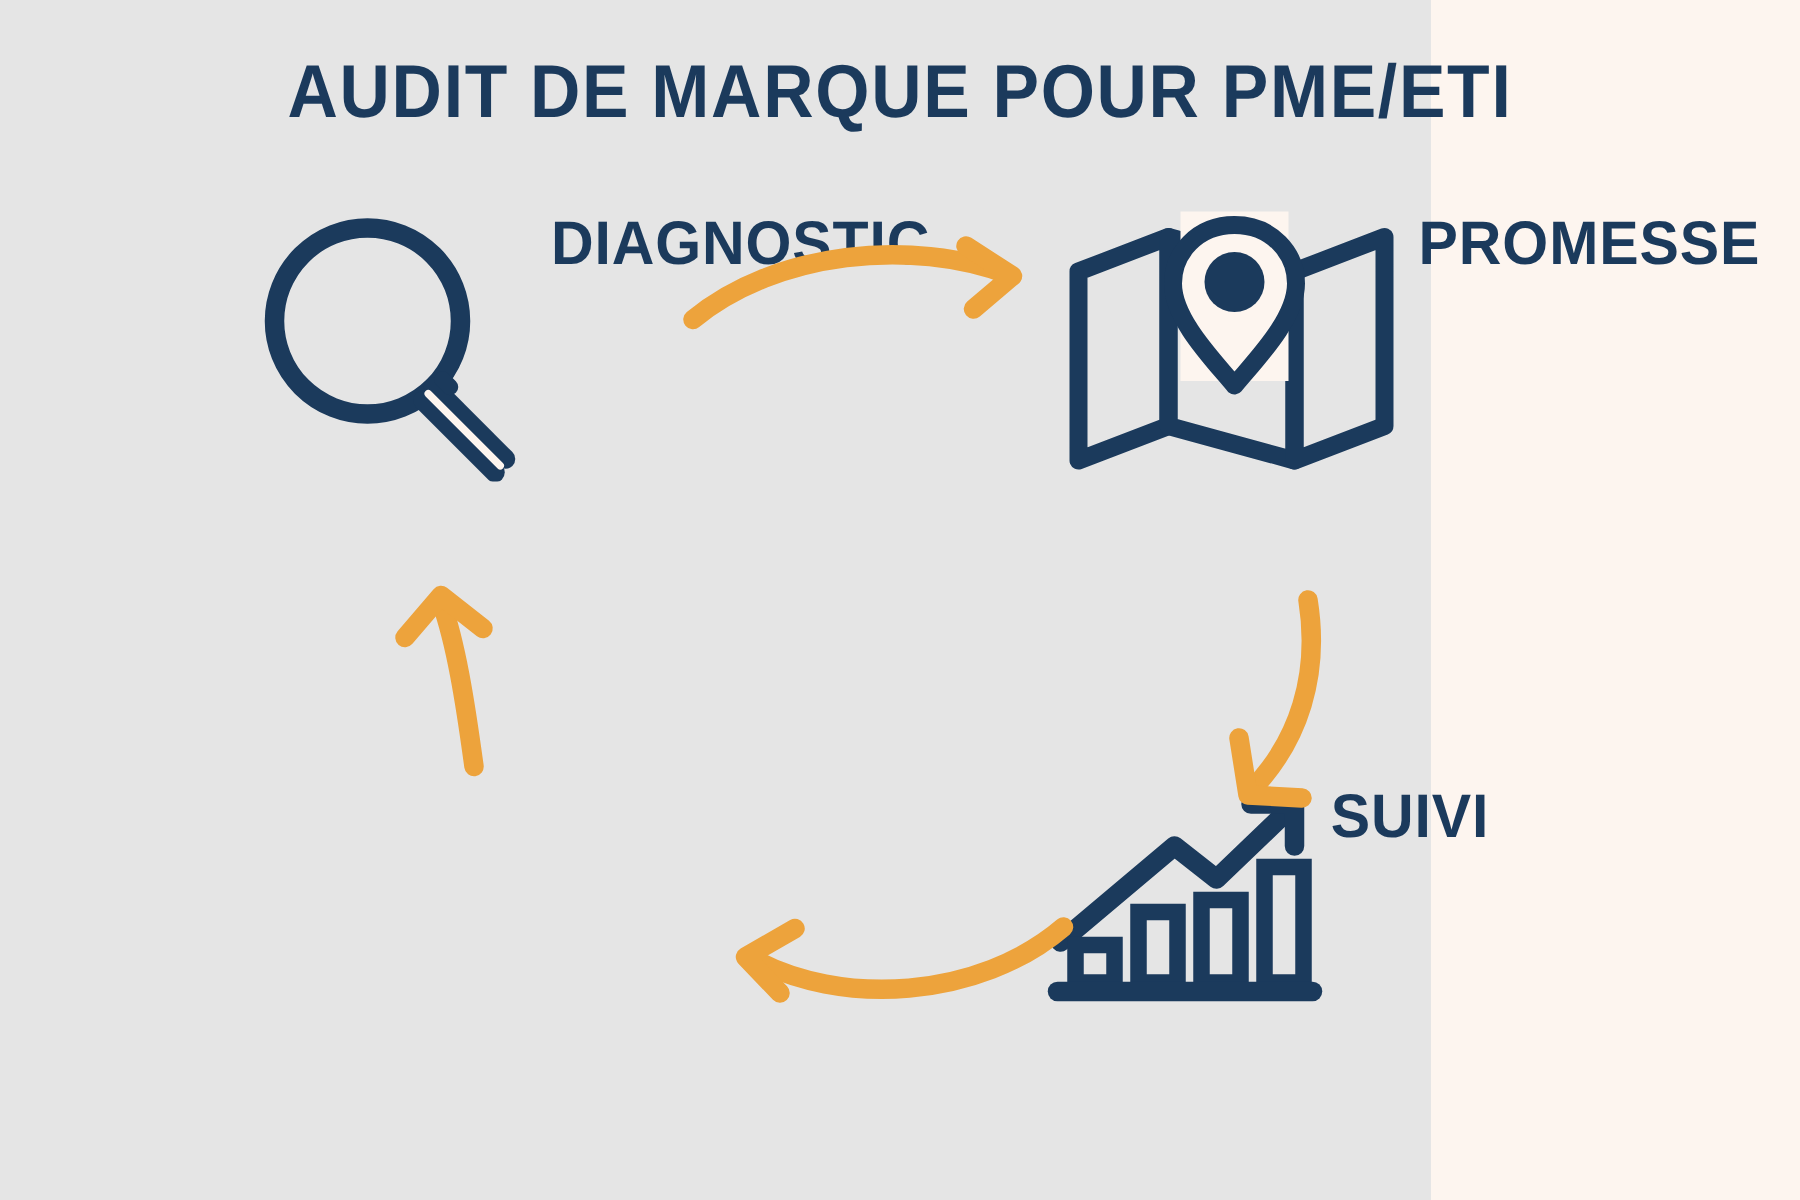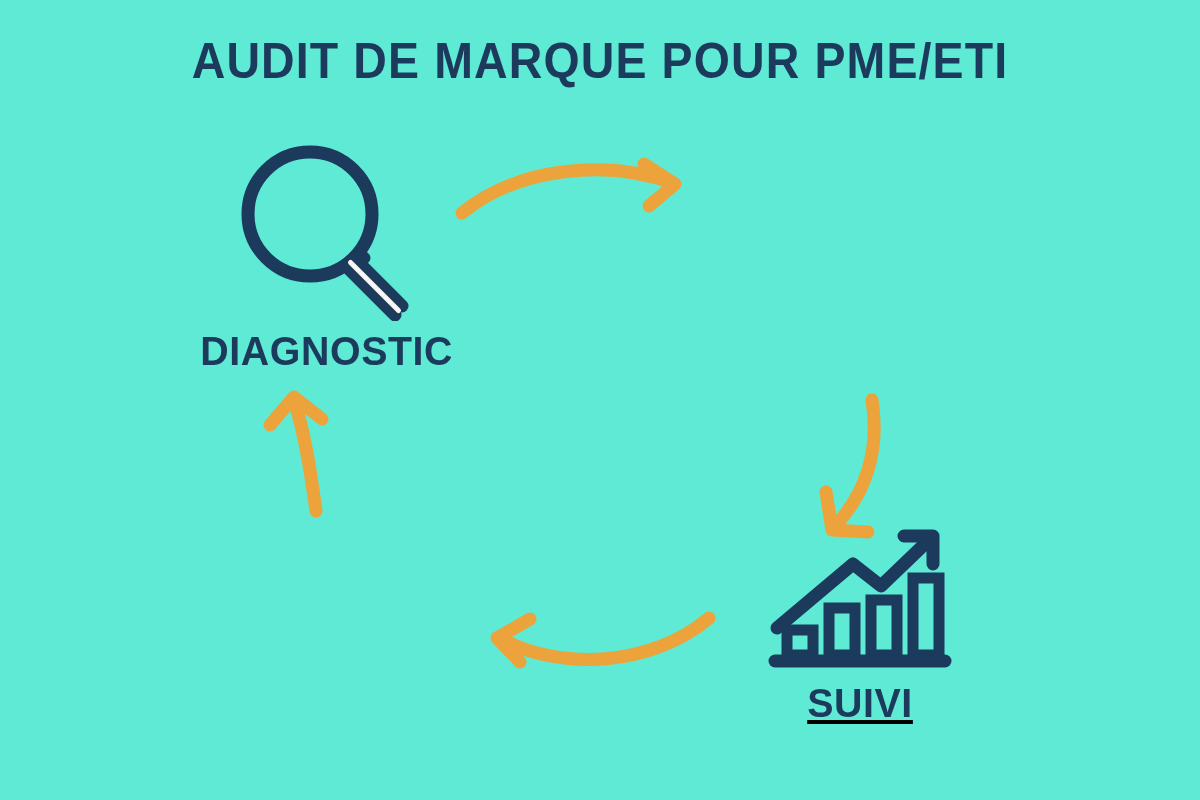--- a/index.html
+++ b/index.html
@@ -9,23 +9,23 @@
   }
   body {
     width: 1200px;
     height: 800px;
     background: #fdf5ef;
     font-family: "Liberation Sans", sans-serif;
     overflow: hidden;
   }
   #infographic {
     position: relative;
-    width: 1200px;
+    width: 954px;
     height: 800px;
-    background: #5eead4;
+    background: #e5e5e5;
   }
   #title {
     position: absolute;
     top: 36px;
     left: 0;
     width: 1200px;
     text-align: center;
     font-family: "Liberation Sans Narrow", "Liberation Sans", sans-serif;
     font-size: 50px;
     font-weight: bold;
@@ -33,43 +33,42 @@
     color: #1b3a5c;
     line-height: 1;
     white-space: nowrap;
     transform: scaleX(0.93);
     transform-origin: center top;
   }
   .node {
     position: absolute;
     width: 330px;
     display: flex;
-    flex-direction: column;
-    align-items: center;
+    align-items: flex-start;
   }
   .node-icon {
     display: block;
   }
   .node-label {
     margin-top: 6px;
     font-family: "Liberation Sans Narrow", "Liberation Sans", sans-serif;
     font-size: 41px;
     font-weight: bold;
     letter-spacing: 0.6px;
     color: #1b3a5c;
     line-height: 1;
     white-space: nowrap;
     transform: scaleX(0.96);
   }
 
   
   #node-diagnostic { left: 162px; top: 136px; }
   #node-promesse   { left: 701px; top: 136px; }
   #node-coherence  { left: 180px; top: 497px; }
-  #node-suivi      { left: 695px; top: 518px; text-decoration: underline; }
+  #node-suivi      { left: 695px; top: 518px; }
 
   .arrow {
     position: absolute;
   }
   #arrow-top    { left: 448px; top: 145px; }
   #arrow-right  { left: 806px; top: 388px; }
   #arrow-bottom { left: 468px; top: 596px; }
   #arrow-left   { left: 250px; top: 383px; }
 </style>
 </head>
@@ -85,20 +84,38 @@
         <circle cx="83" cy="78" r="62" stroke="#1b3a5c" stroke-width="13"></circle>
         <path d="M127 122 L175 170" stroke="#1b3a5c" stroke-width="13" stroke-linecap="round"></path>
         <path d="M120 131 L168 179" stroke="#1b3a5c" stroke-width="13" stroke-linecap="round"></path>
         <path d="M123.5 126.5 L171.5 174.5" stroke="#fdf5ef" stroke-width="5" stroke-linecap="round"></path>
         <path d="M133 117 L138 122" stroke="#1b3a5c" stroke-width="11" stroke-linecap="round"></path>
       </svg>
     </div>
     <div class="node-label">DIAGNOSTIC</div>
   </div>
 
+  <div class="node" id="node-promesse">
+    <div class="node-icon">
+      <svg width="240" height="185" viewBox="0 0 240 185" fill="none" xmlns="http://www.w3.org/2000/svg">
+
+        <path d="M18 45 L78 22 L78 148 L18 171 Z" stroke="#1b3a5c" stroke-width="12" stroke-linejoin="round"></path>
+
+        <path d="M78 22 L162 45 L162 171 L78 148 Z" stroke="#1b3a5c" stroke-width="12" stroke-linejoin="round"></path>
+
+        <path d="M162 45 L222 22 L222 148 L162 171 Z" stroke="#1b3a5c" stroke-width="12" stroke-linejoin="round"></path>
+
+        <path d="M86 5 L158 5 L158 118 L86 118 Z" fill="#fdf5ef"></path>
+
+        <path d="M122 14 C147 14 163 33 163 53 C163 77 136 104 122 121 C108 104 81 77 81 53 C81 33 97 14 122 14 Z" stroke="#1b3a5c" stroke-width="12" stroke-linejoin="round" fill="#fdf5ef"></path>
+        <circle cx="122" cy="52" r="20" fill="#1b3a5c"></circle>
+      </svg>
+    </div>
+    <div class="node-label">PROMESSE</div>
+  </div>
 
 
   <div class="node" id="node-suivi">
     <div class="node-icon">
       <svg width="190" height="155" viewBox="0 0 190 155" fill="none" xmlns="http://www.w3.org/2000/svg">
 
         <path d="M12 110 L88 46 L116 68 L166 20" stroke="#1b3a5c" stroke-width="13" stroke-linecap="round" stroke-linejoin="round"></path>
         <path d="M139 18 L168 18 L168 46" stroke="#1b3a5c" stroke-width="13" stroke-linecap="round" stroke-linejoin="round"></path>
 
         <rect x="22" y="112" width="26" height="25" stroke="#1b3a5c" stroke-width="11"></rect>

